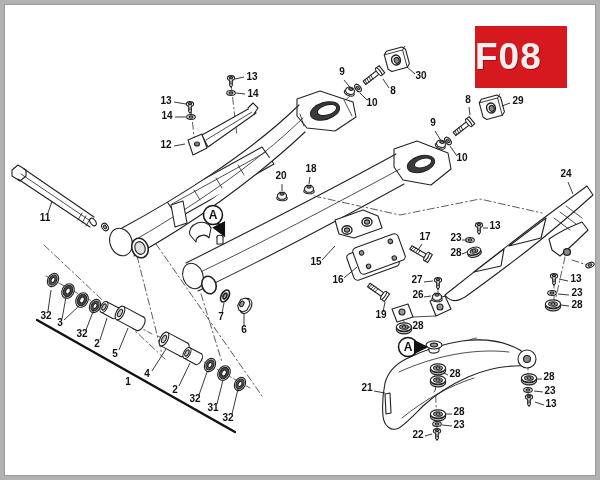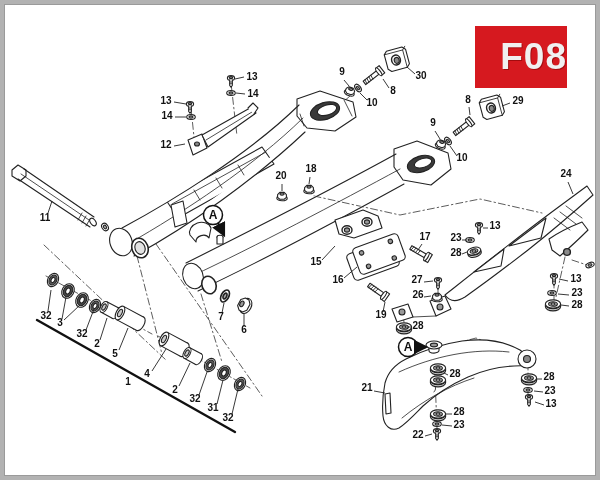--- a/index.html
+++ b/index.html
@@ -1,20 +1,20 @@
 <!DOCTYPE html>
 <html><head>
 <meta charset="utf-8">
 <style>
   html,body{margin:0;padding:0;background:#e8e8e8;}
   .page{position:relative;width:600px;height:480px;box-sizing:border-box;
         background:#fff;border:4px solid #b2b2b2;box-shadow:inset 0 0 0 1px #9a9a9a;
         font-family:"Liberation Sans",sans-serif;overflow:hidden;}
   .badge{position:absolute;left:471px;top:22px;width:92px;height:62px;
-         display:flex;align-items:center;justify-content:flex-end;z-index:5;}
+         display:flex;align-items:center;justify-content:flex-start;z-index:5;}
   .badge span{font-weight:bold;font-size:37px;letter-spacing:1px;
               text-shadow:1px 1px 0 rgba(120,0,0,.55);}
   svg{position:absolute;left:0;top:0;}
   .art{stroke:#222;stroke-width:1.1;fill:none;stroke-linejoin:round;stroke-linecap:round;}
   .thin{stroke-width:0.8;}
   .cl{stroke:#333;stroke-width:0.8;stroke-dasharray:7 3 1.5 3;fill:none;}
   .kitline{stroke:#111;stroke-width:2.4;}
   .callout{font:bold 10px "Liberation Sans",sans-serif;fill:#111;}
   .leader{stroke:#222;stroke-width:0.9;}
   .amark circle{fill:#fff;stroke:#111;stroke-width:1.5;}

